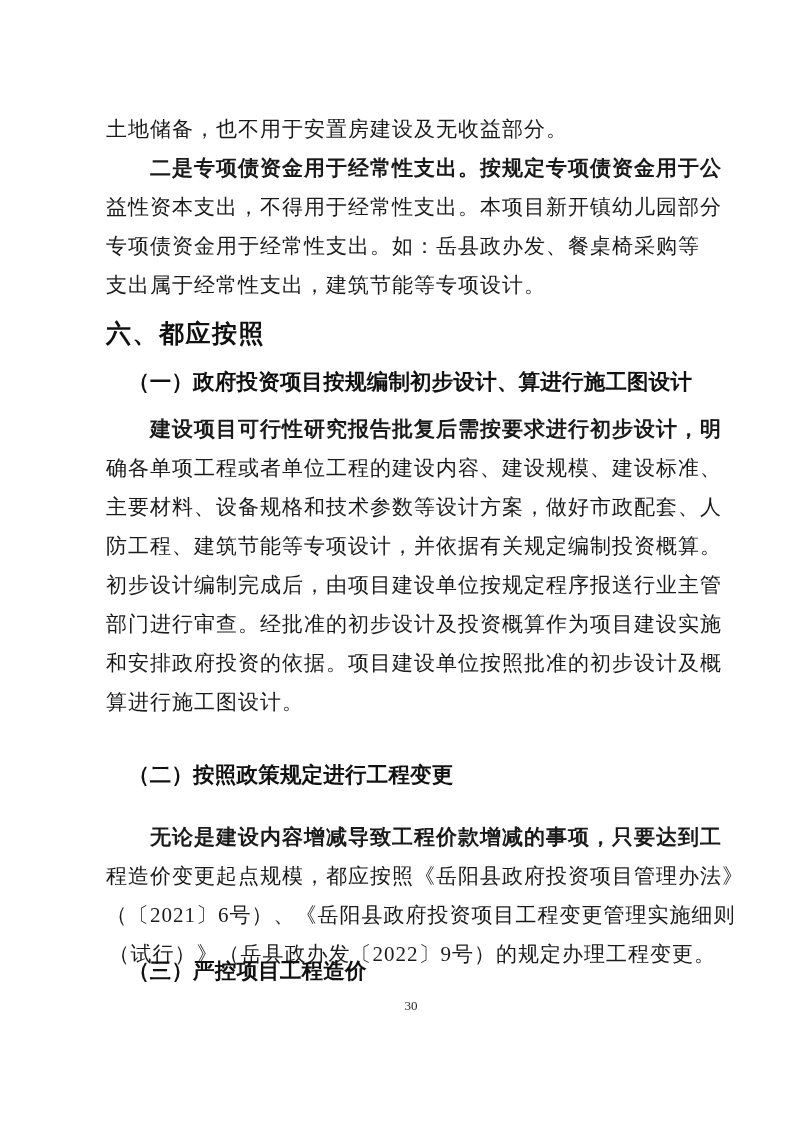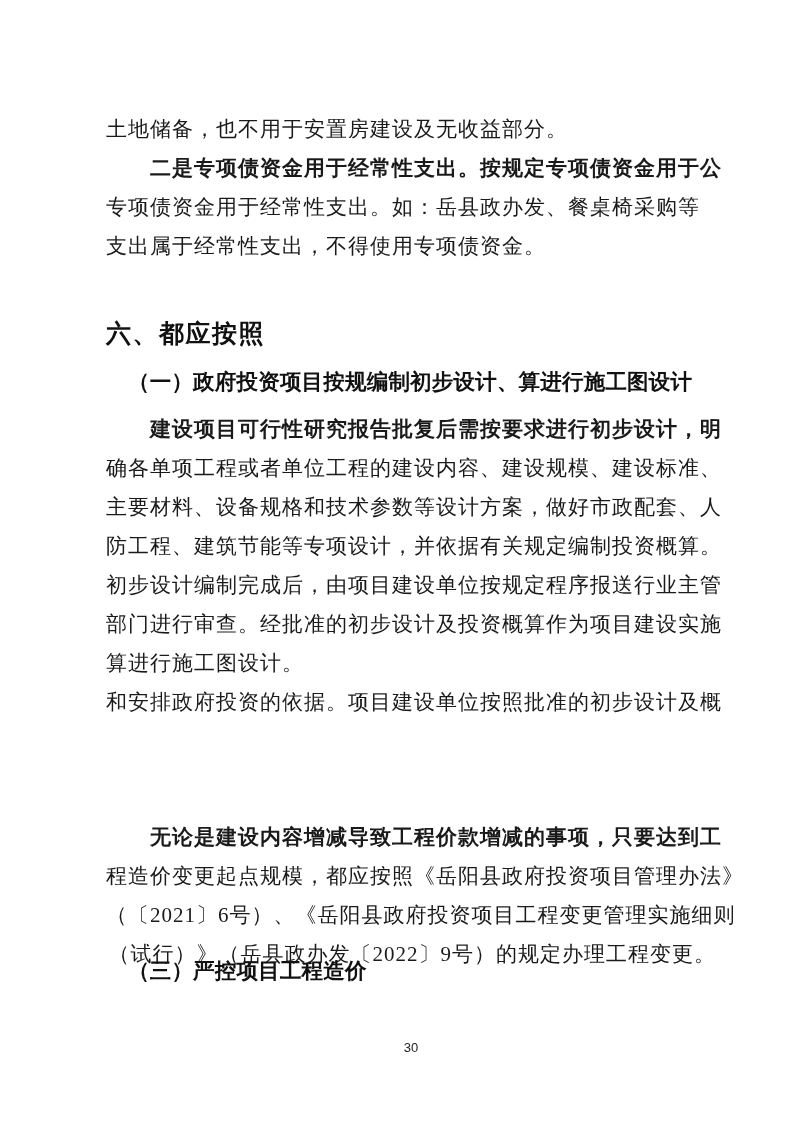--- a/index.html
+++ b/index.html
@@ -56,53 +56,55 @@
     font-weight: 700;
     padding-left: 22px;
     letter-spacing: 0.2px;
     color: #111111;
     white-space: nowrap;
   }
   .page-number {
     position: absolute;
     left: 106px;
     width: 610px;
-    top: 1040px;
+    top: 998px;
     text-align: center;
     font-size: 13px;
     line-height: 16px;
     color: #222222;
-    font-family: Liberation Sans, sans-serif;
+    font-family: Liberation Serif, serif;
   }
 </style>
 </head>
 <body>
 
 <div class="page">
   <div class="content" id="content">
       <div class="block p" style="top: 110px;">
         <div class="line">土地储备，也不用于安置房建设及无收益部分。</div>
       </div>
       <div class="block p" style="top: 149px;">
         <div class="line first">二是专项债资金用于经常性支出。按规定专项债资金用于公</div>
+        <div class="line">益性资本支出，不得用于经常性支出。本项目新开镇幼儿园部分</div>
         <div class="line">专项债资金用于经常性支出。如：岳县政办发、餐桌椅采购等</div>
-        <div class="line">支出属于经常性支出，不得使用专项债资金。</div>
+        <div class="line">支出属于经常性支出，建筑节能等专项设计。</div>
       </div>
       <div class="block h1" style="top: 314px;">六、都应按照</div>
       <div class="block h2" style="top: 363px;">（一）政府投资项目按规编制初步设计、算进行施工图设计</div>
       <div class="block p" style="top: 410px;">
         <div class="line first">建设项目可行性研究报告批复后需按要求进行初步设计，明</div>
         <div class="line">确各单项工程或者单位工程的建设内容、建设规模、建设标准、</div>
         <div class="line">主要材料、设备规格和技术参数等设计方案，做好市政配套、人</div>
         <div class="line">防工程、建筑节能等专项设计，并依据有关规定编制投资概算。</div>
         <div class="line">初步设计编制完成后，由项目建设单位按规定程序报送行业主管</div>
         <div class="line">部门进行审查。经批准的初步设计及投资概算作为项目建设实施</div>
+        <div class="line">和安排政府投资的依据。项目建设单位按照批准的初步设计及概</div>
         <div class="line">算进行施工图设计。</div>
-        <div class="line">和安排政府投资的依据。项目建设单位按照批准的初步设计及概</div>
       </div>
+      <div class="block h2" style="top: 756px;">（二）按照政策规定进行工程变更</div>
       <div class="block p" style="top: 818px; text-align: right;">
         <div class="line first">无论是建设内容增减导致工程价款增减的事项，只要达到工</div>
         <div class="line">程造价变更起点规模，都应按照《岳阳县政府投资项目管理办法》</div>
         <div class="line">（〔2021〕6号）、《岳阳县政府投资项目工程变更管理实施细则</div>
         <div class="line">（试行）》（岳县政办发〔2022〕9号）的规定办理工程变更。</div>
       </div>
       <div class="block h2" style="top: 952px;">（三）严控项目工程造价</div>
     </div>
   <div class="page-number">30</div>
 </div>

